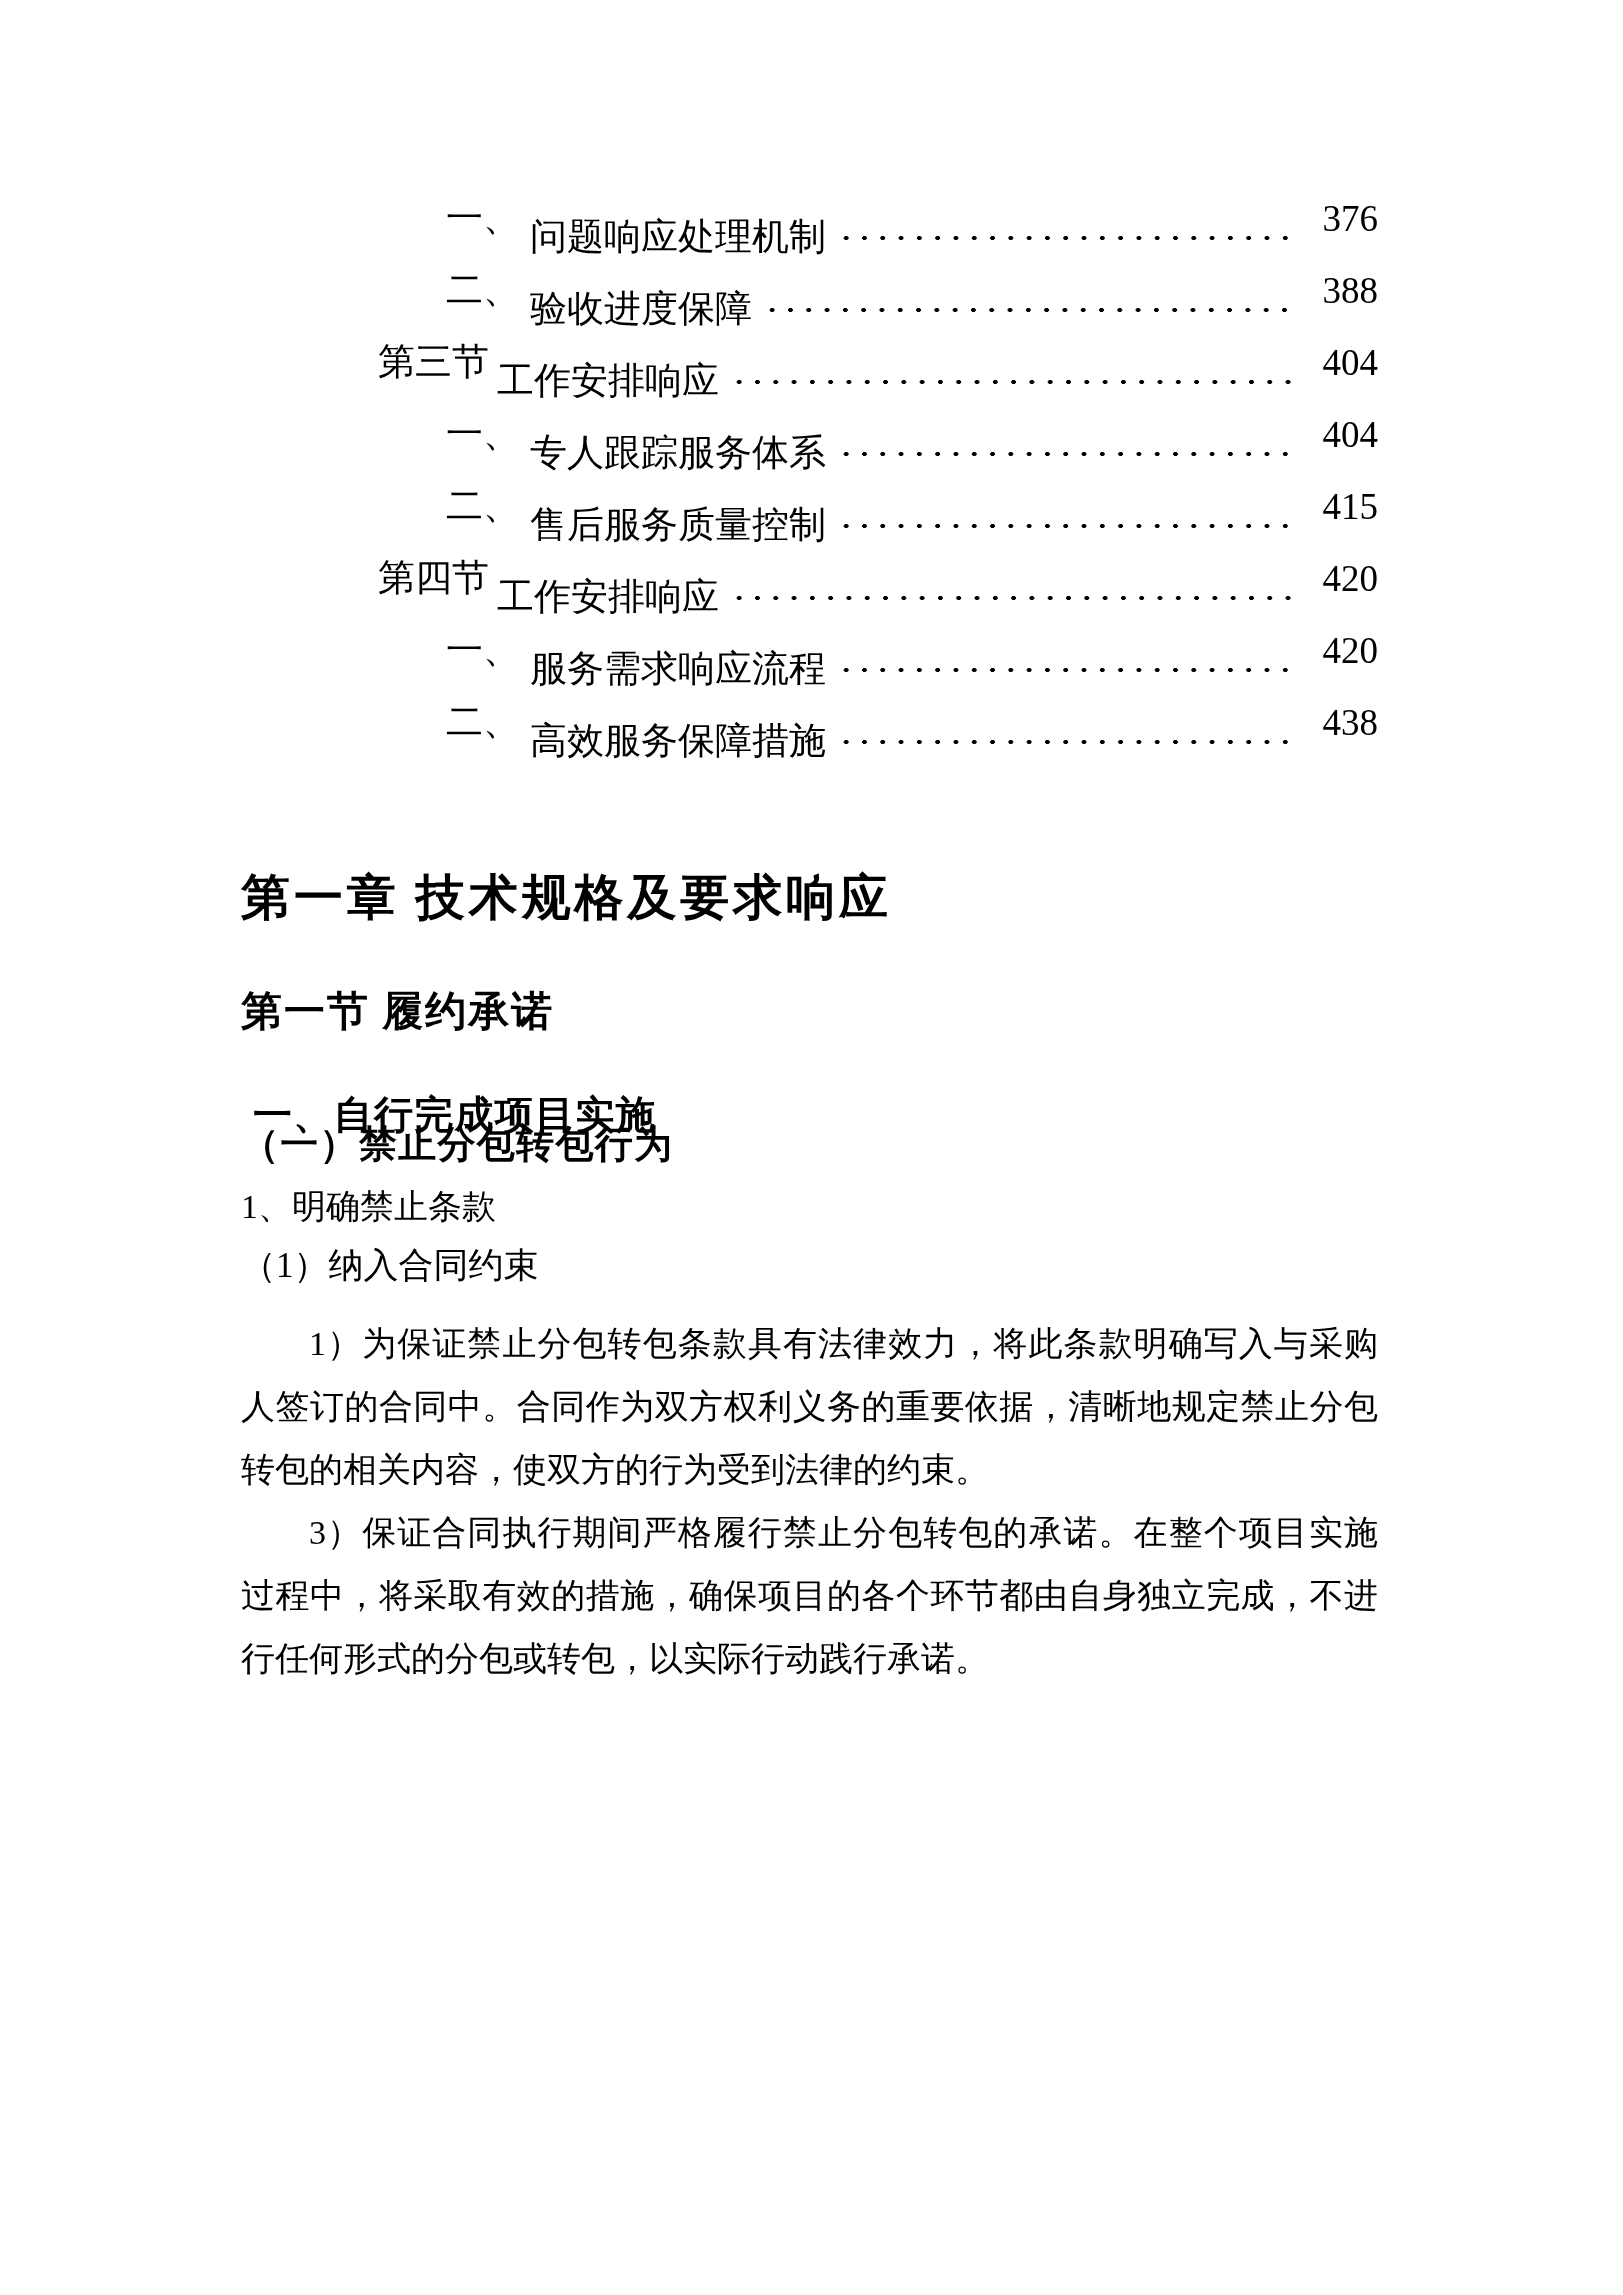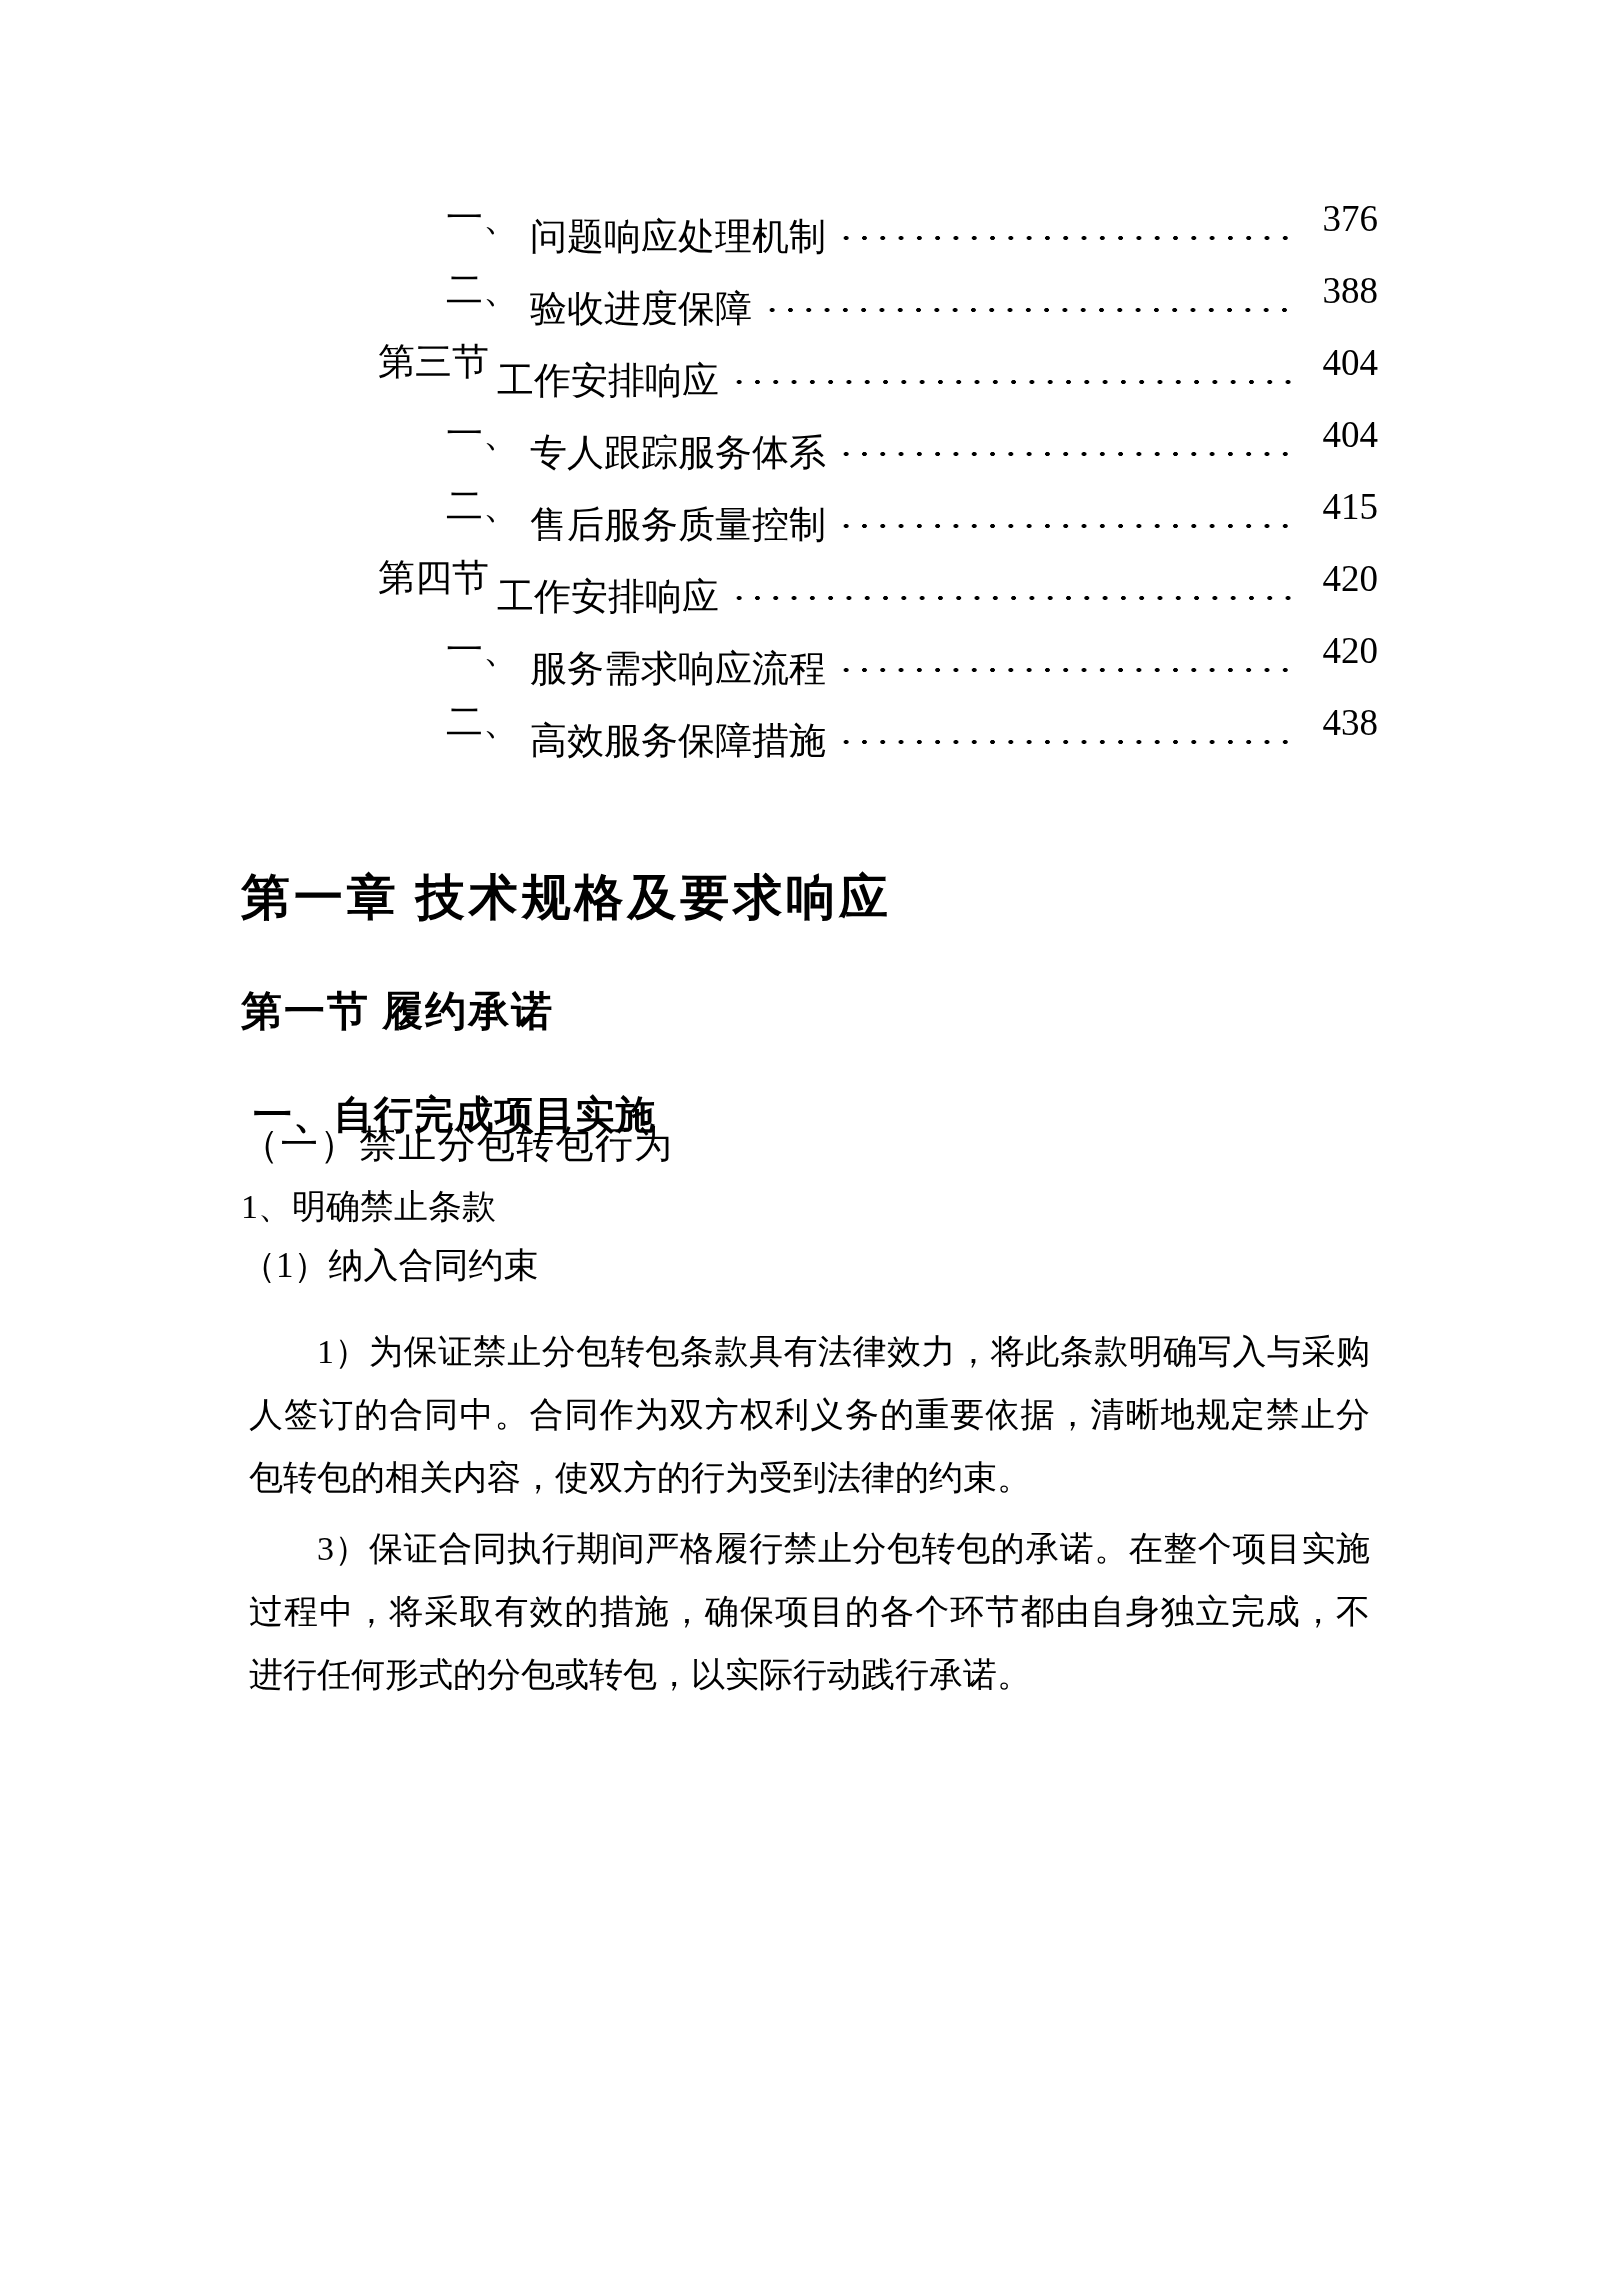--- a/index.html
+++ b/index.html
@@ -81,42 +81,42 @@
     font-size: 39px;
     font-weight: bold;
     letter-spacing: 1.3px;
     line-height: 1.1;
     white-space: nowrap;
     margin-left: 12px;
   }
   .item-title {
     top: 1124px;
     font-size: 38px;
-    font-weight: normal;
+    font-weight: bold;
     letter-spacing: 1.3px;
     line-height: 1.1;
     white-space: nowrap;
   }
   .clause-title {
     top: 1188px;
     font-size: 34px;
     line-height: 1.1;
     white-space: nowrap;
   }
   .subclause-title {
     top: 1247px;
     font-size: 35px;
     line-height: 1.1;
     white-space: nowrap;
   }
   .paragraphs {
     top: 1312px;
   }
   .paragraphs p {
-    margin: 8px;
+    margin: 0;
     font-size: 34px;
     line-height: 63px;
     text-indent: 68px;
     text-align: justify;
     text-align-last: left;
   }
 </style>
 </head>
 <body>
 

